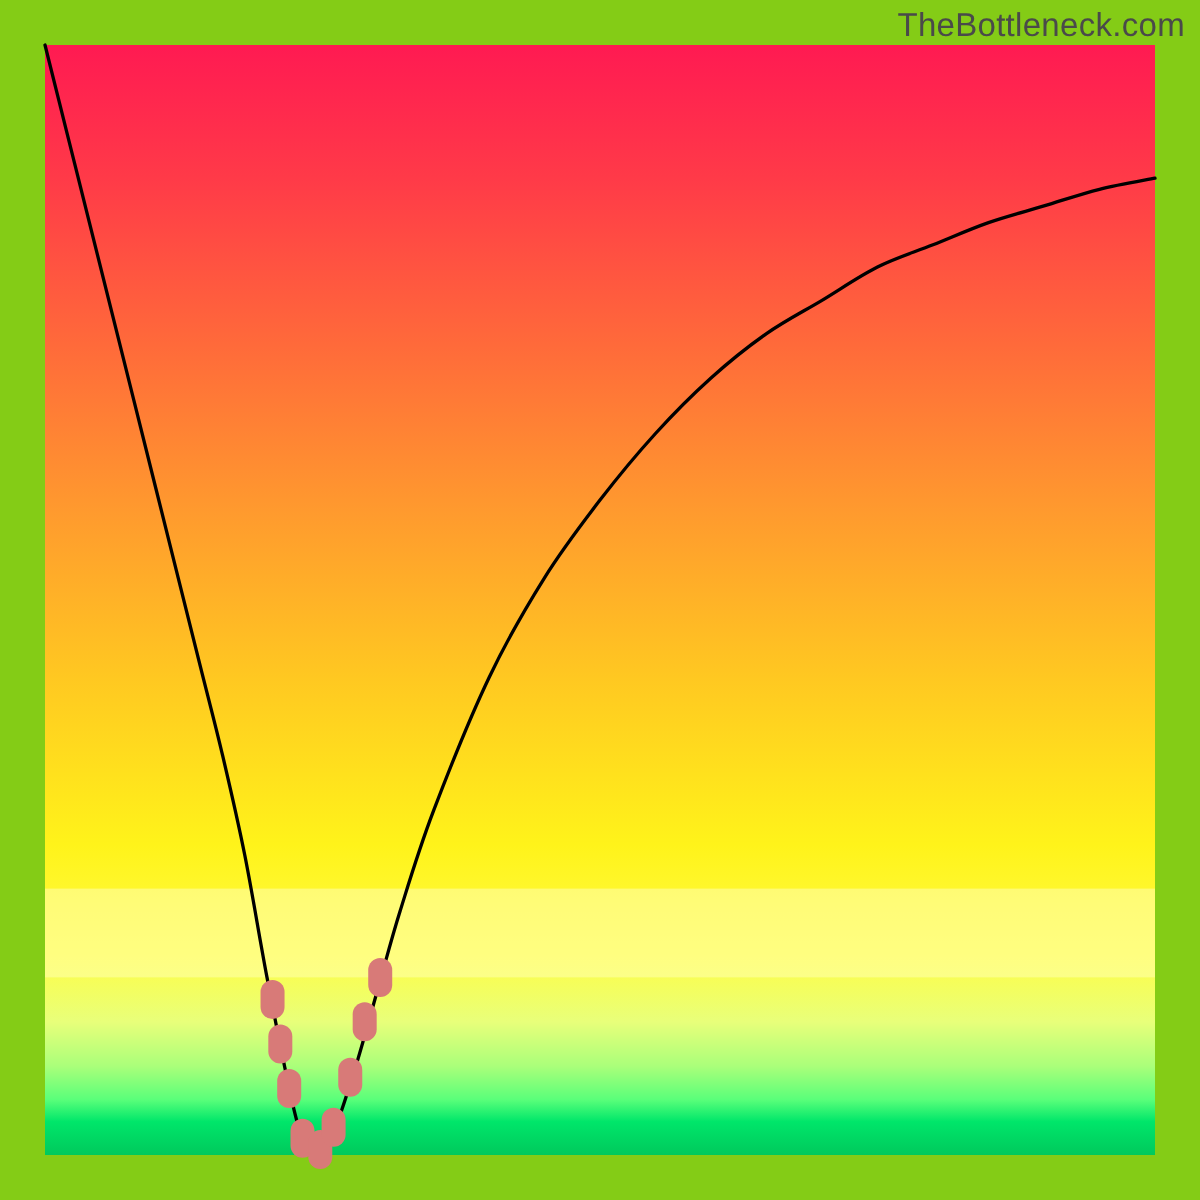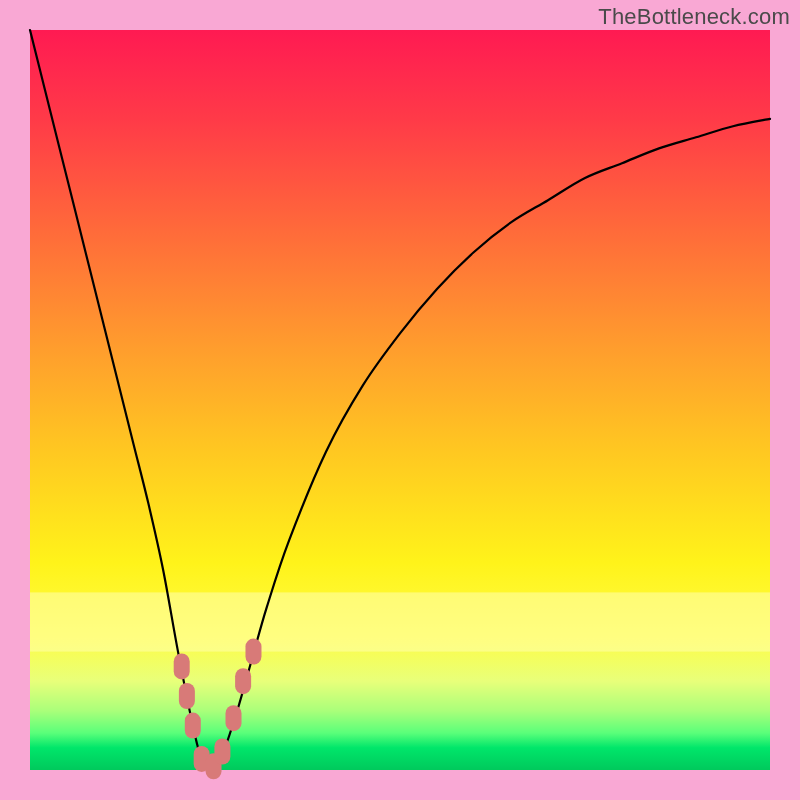--- a/index.html
+++ b/index.html
@@ -8,21 +8,21 @@
     width: 800px;
     height: 800px;
     overflow: hidden;
     background: #000;
     font-family: Arial, Helvetica, sans-serif;
   }
   .frame {
     position: relative;
     width: 800px;
     height: 800px;
-    background: #f9a8d4;
+    background: #84cc16;
   }
   .plot-area {
     position: absolute;
     left: 30px;
     top: 30px;
     width: 740px;
     height: 740px;
     background: linear-gradient(to bottom,
       #ff1a52 0%,
       #ff3a48 12%,

